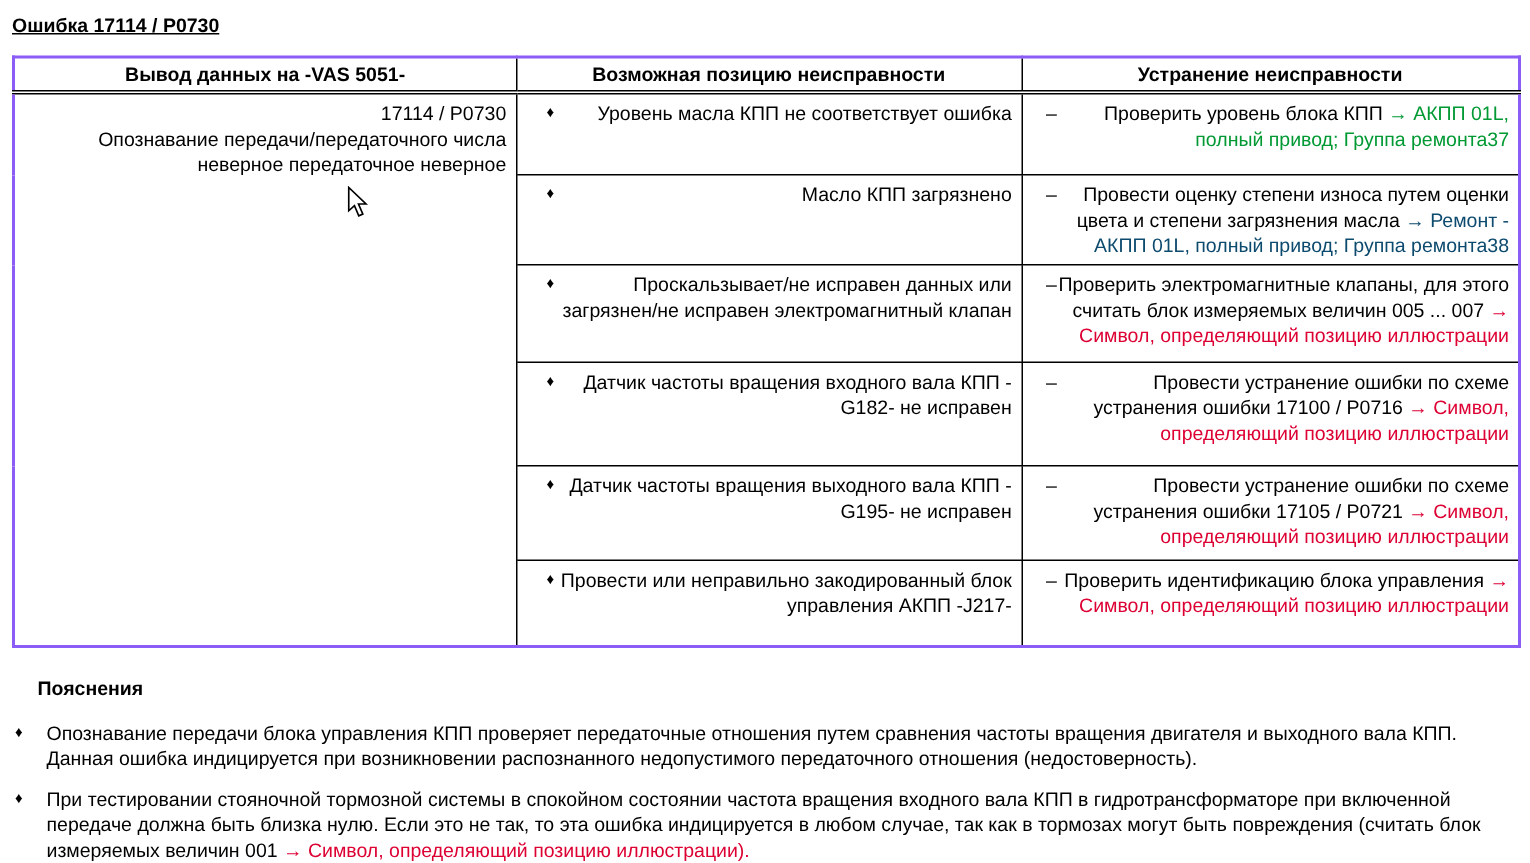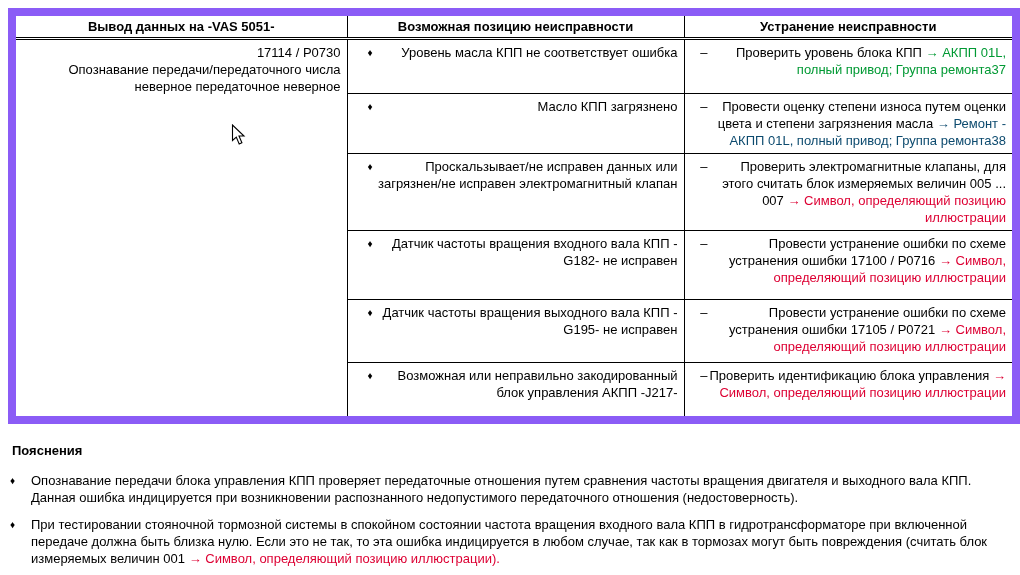--- a/index.html
+++ b/index.html
@@ -17,21 +17,21 @@
   .title {
     font-size: 13px;
     font-weight: bold;
     text-decoration: underline;
     margin: 1px 0 13px 0;
   }
   table.diag {
     border-collapse: collapse;
     table-layout: fixed;
     width: 1004px;
-    border: 8px solid #8b5cf6;
+    border: 2px solid #8b5cf6;
   }
   table.diag th {
     border: 1px solid #000;
     border-bottom: 3px double #000;
     font-size: 13px;
     font-weight: bold;
     text-align: center;
     padding: 3px 2px;
     height: 14px;
   }
@@ -62,21 +62,21 @@
   .marker.diamond {
     font-size: 10px;
     padding-left: 2px;
   }
   .txt { flex: 1; }
   .link { cursor: pointer; }
   .notes { margin-top: 19px; }
   .notes-heading {
     font-size: 13px;
     font-weight: bold;
-    margin: 0 0 14px 4px;
+    margin: 0 0 14px 17px;
   }
   .note-item {
     display: flex;
     align-items: flex-start;
     margin-bottom: 10px;
     font-size: 13px;
     line-height: 17px;
   }
   .note-marker {
     flex: 0 0 21px;
@@ -93,20 +93,21 @@
     width: 15px;
     height: 22px;
     pointer-events: none;
   }
 </style>
 </head>
 <body>
 
 <div class="page">
 
+  <div class="title">Ошибка 17114 / P0730</div>
 
   <table class="diag">
     <colgroup>
       <col style="width:335px">
       <col style="width:337px">
       <col style="width:332px">
     </colgroup>
     <thead>
       <tr>
         <th>Вывод данных на -VAS 5051-</th>
@@ -187,21 +188,21 @@
             <div class="item">
               <span class="marker dash">–</span>
               <div class="txt"><span>Провести устранение ошибки по схеме устранения ошибки 17105 / P0721 </span><span class="link" style="color: rgb(221, 0, 51);">→ Символ, определяющий позицию иллюстрации</span></div>
             </div>
           </td>
         </tr>
         <tr>
           <td class="cause-cell">
             <div class="item">
               <span class="marker diamond">♦</span>
-              <div class="txt">Возможная или неправильно закодированный блок управления АКПП -J217-</div>
+              <div class="txt">Провести или неправильно закодированный блок управления АКПП -J217-</div>
             </div>
           </td>
           <td class="remedy-cell">
             <div class="item">
               <span class="marker dash">–</span>
               <div class="txt"><span>Проверить идентификацию блока управления </span><span class="link" style="color: rgb(221, 0, 51);">→ Символ, определяющий позицию иллюстрации</span></div>
             </div>
           </td>
         </tr>
       </tbody>

